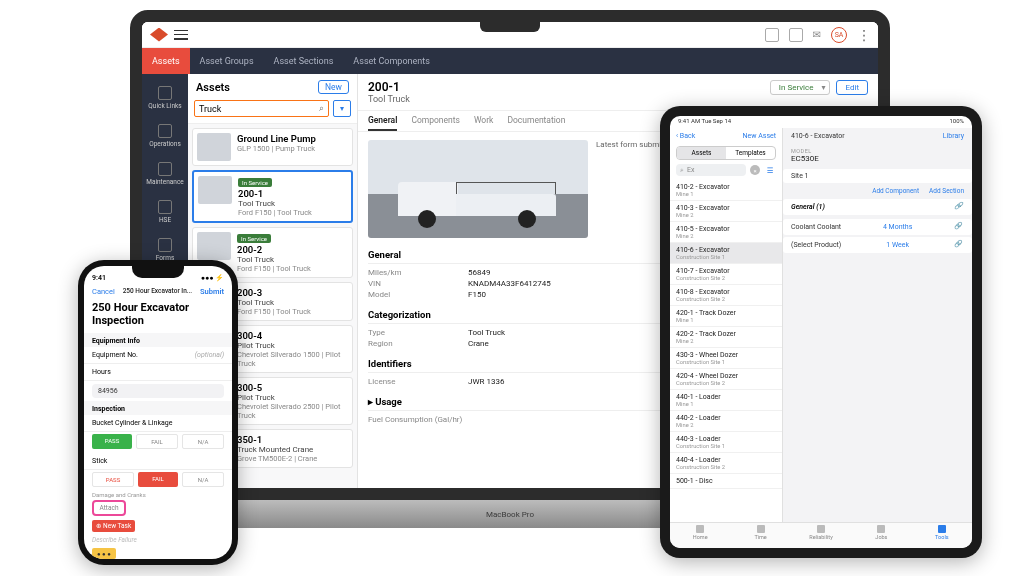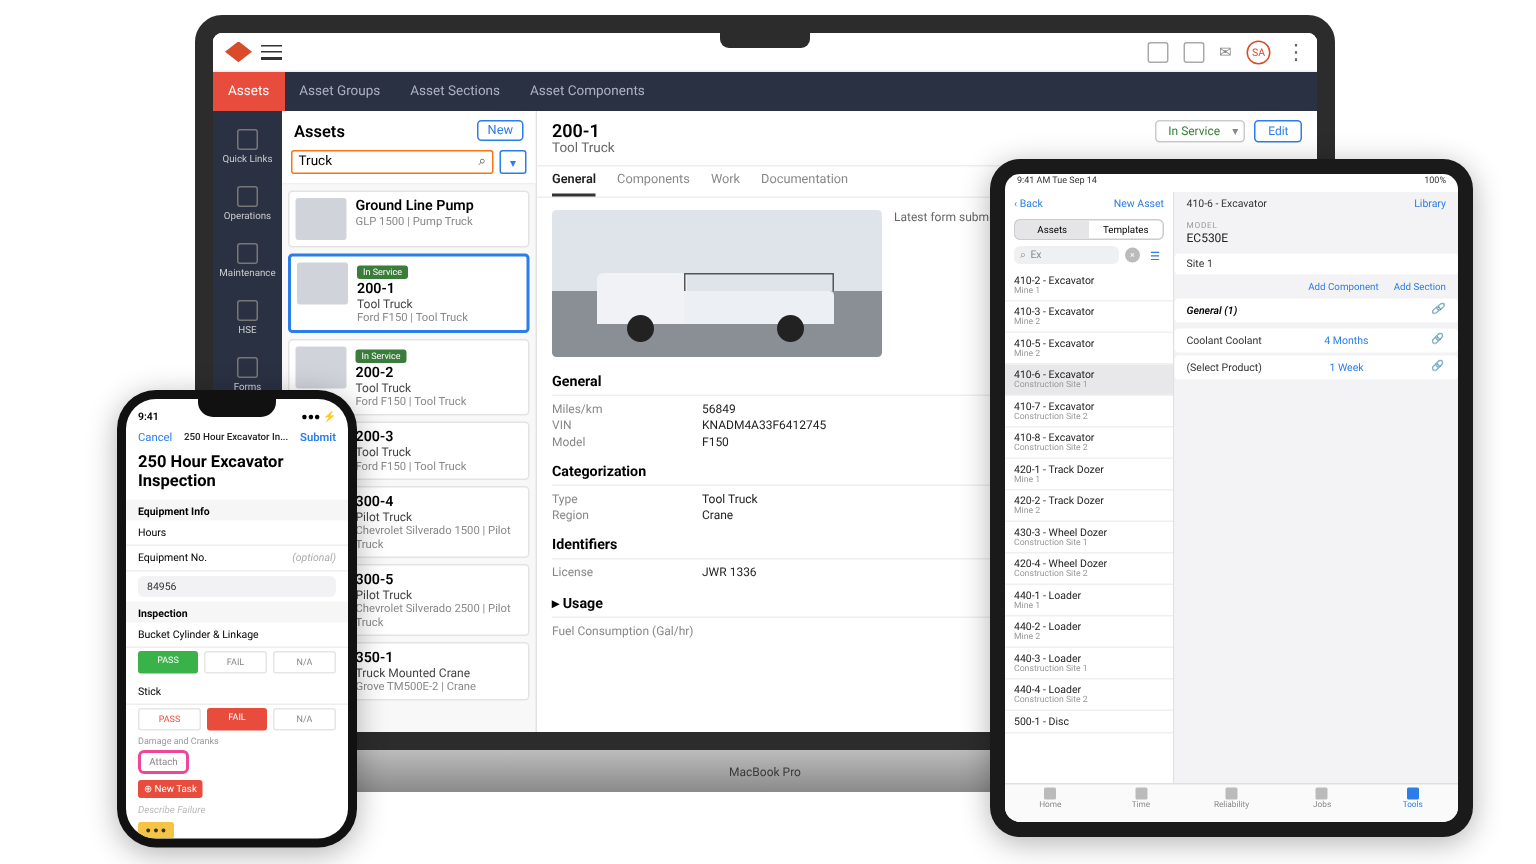--- a/index.html
+++ b/index.html
@@ -322,26 +322,26 @@
         <span>●●● ⚡</span>
     </div>
     <div class="ph-head">
       <span class="cancel">Cancel</span>
       <span class="title">250 Hour Excavator In...</span>
       <span class="submit">Submit</span>
     </div>
     <div class="ph-h1">250 Hour Excavator Inspection</div>
     <div class="ph-sec">Equipment Info</div>
     <div class="ph-row">
-        <span>Hours</span>
-      </div>
-    <div class="ph-row">
       <span>Equipment No.</span>
         <span class="opt">(optional)</span>
     </div>
+    <div class="ph-row">
+        <span>Hours</span>
+      </div>
     <div class="ph-input">84956</div>
     <div class="ph-sec">Inspection</div>
     <div class="ph-row">
         <span>Bucket Cylinder &amp; Linkage</span>
       </div>
     <div class="pf">
       <span class="pass">PASS</span>
         <span>FAIL</span>
         <span>N/A</span>
     </div>

